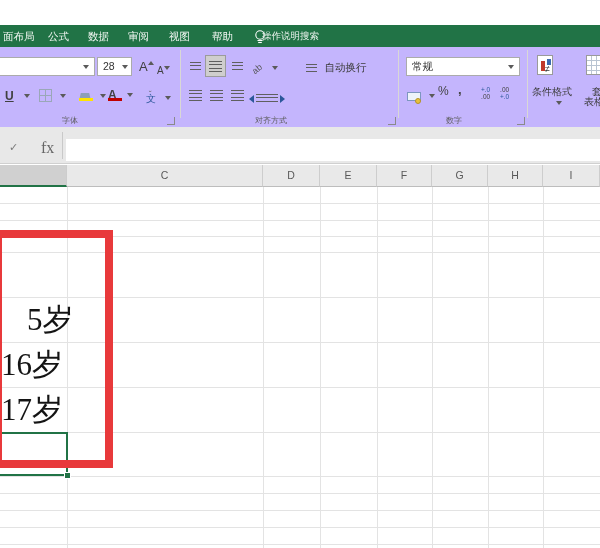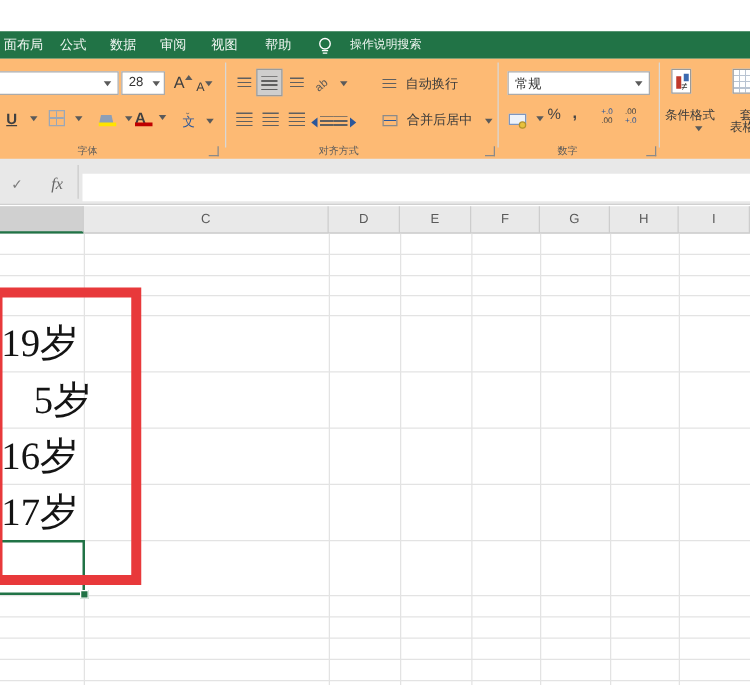--- a/index.html
+++ b/index.html
@@ -8,21 +8,21 @@
   .abs{position:absolute;}
 
   
   .titlebar{left:0;top:0;width:600px;height:25px;background:#217346;}
   .title-text{left:487px;top:0;height:25px;line-height:23px;color:#fff;font-size:9.5px;white-space:nowrap;}
   .tabbar{left:0;top:25px;width:600px;height:22px;background:#217346;}
   .rtab{top:0;height:22px;line-height:22px;color:#f2f7f3;font-size:10.5px;white-space:nowrap;cursor:pointer;}
   .search-label{top:0;height:22px;line-height:22px;color:#eef5f0;font-size:9.5px;white-space:nowrap;}
 
   
-  .ribbon{left:0;top:47px;width:600px;height:96px;background:#fdba74;border-bottom:1px solid #d2d1cf;box-sizing:border-box;}
+  .ribbon{left:0;top:47px;width:600px;height:96px;background:#c4b5fd;border-bottom:1px solid #d2d1cf;box-sizing:border-box;}
   .combo{background:#fff;border:1px solid #ababab;box-sizing:border-box;height:19px;}
   .combo .val{position:absolute;left:5px;top:2px;font-size:10.5px;color:#333;white-space:nowrap;}
   .crt{display:inline-block;width:0;height:0;border-left:3px solid transparent;border-right:3px solid transparent;border-top:4px solid #5a5a5a;}
   .crt.abs{position:absolute;}
   .crt-up{display:inline-block;width:0;height:0;border-left:3px solid transparent;border-right:3px solid transparent;border-bottom:4px solid #5a5a5a;}
   .glabel{font-size:8px;color:#5c5c5c;text-align:center;white-space:nowrap;}
   .launcher{width:7px;height:7px;border-right:1px solid #8a8a8a;border-bottom:1px solid #8a8a8a;}
   .vsep{width:1px;top:3px;height:68px;background:#d9d8d6;}
   .ubtn{font-size:12px;color:#404040;text-decoration:underline;font-weight:bold;}
   .letterA{font-size:12px;color:#404040;}
@@ -47,21 +47,21 @@
   .cf-blue{position:absolute;left:9px;top:3px;width:4px;height:6px;background:#3c6ab0;}
   .cf-neq{position:absolute;left:7px;top:8px;font-size:9px;color:#333;}
   .tbl-ico{width:16px;height:20px;background:#fff;border:1px solid #9a9a9a;box-sizing:border-box;
     background-image:repeating-linear-gradient(to bottom,transparent 0 4px,#b9c4d2 4px 5px),repeating-linear-gradient(to right,transparent 0 4px,#b9c4d2 4px 5px);}
   .phon{font-size:10px;color:#2b579a;line-height:10px;}
   .phon-mark{position:absolute;left:3px;top:-4px;font-size:8px;color:#666;}
 
   
   .fstrip{left:0;top:127px;width:600px;height:37px;background:#e8e8e8;border-bottom:1px solid #d0d0d0;box-sizing:border-box;}
   .fcheck{left:9px;top:14px;font-size:11px;color:#7a7a7a;}
-  .ffx{left:41px;top:12px;font-size:13px;color:#666;font-family:"Liberation Serif","DejaVu Serif",serif;font-style:italic;}
+  .ffx{left:41px;top:12px;font-size:16px;color:#666;font-family:"Liberation Serif","DejaVu Serif",serif;}
   .fsep{left:62px;top:5px;width:1px;height:27px;background:#c9c9c9;}
   .fx-input{position:absolute;left:66px;top:12px;width:534px;height:22px;background:#fff;border:0;outline:none;font-size:11px;padding:0 4px;box-sizing:border-box;}
 
   
   .cheaders{left:0;top:165px;width:600px;height:22px;background:#e9e9e9;}
   .hseg{position:absolute;top:0;height:22px;box-sizing:border-box;border-bottom:1px solid #bdbdbd;border-right:1px solid #cdcdcd;
     font-size:10.5px;color:#595959;text-align:center;line-height:20px;}
   .hsel{background:#d0d0d0;border-bottom:2px solid #217346;}
 
   
@@ -85,21 +85,21 @@
     <span class="abs rtab" style="left:48px">公式</span>
     <span class="abs rtab" style="left:88px">数据</span>
     <span class="abs rtab" style="left:128px">审阅</span>
     <span class="abs rtab" style="left:169px">视图</span>
     <span class="abs rtab" style="left:212px">帮助</span>
     <svg class="abs" style="left:254px;top:4px" width="12" height="15">
       <circle cx="6" cy="6" r="4.2" fill="none" stroke="#fff" stroke-width="1.1"></circle>
       <line x1="3.5" y1="11.5" x2="8.5" y2="11.5" stroke="#fff" stroke-width="1.1"></line>
       <line x1="4.2" y1="13.5" x2="7.8" y2="13.5" stroke="#fff" stroke-width="1.1"></line>
     </svg>
-    <span class="abs search-label" style="left:280px">操作说明搜索</span>
+    <span class="abs search-label" style="left:262px">操作说明搜索</span>
   </div>
 
   <div class="abs ribbon">
 
     <div class="abs combo" style="left:-40px;top:10px;width:135px;">
       <span class="crt abs" style="right:5px;top:7px"></span>
     </div>
     <div class="abs combo" style="left:97px;top:10px;width:35px;">
       <span class="val">28</span>
       <span class="crt abs" style="right:3px;top:7px"></span>
@@ -158,25 +158,20 @@
       </div>
     <div class="abs abtn" style="left:227px;top:37px">
         <span class="lines"></span>
       </div>
     <div class="abs" style="left:249px;top:42px"><span class="tri-blue-l" style="display:inline-block"></span><span class="lines sm" style="display:inline-block;margin-left:2px"></span></div>
     <div class="abs" style="left:267px;top:42px"><span class="lines sm" style="display:inline-block;margin-right:2px"></span><span class="tri-blue-r" style="display:inline-block"></span></div>
 
     <div class="abs" style="left:306px;top:12px">
       <span class="lines sm" style="display:inline-block"></span>
       <span class="btn-label" style="margin-left:3px;position:relative;top:-2px">自动换行</span>
-    </div>
-    <div class="abs" style="left:306px;top:41px">
-      <span style="display:inline-block;width:12px;height:9px;border:1px solid #8a8a8a;box-sizing:border-box;background:linear-gradient(to bottom,transparent 3px,#2b579a 3px 4px,transparent 4px)"></span>
-      <span class="btn-label" style="margin-left:3px;position:relative;top:-2px">合并后居中</span>
-      <span class="crt" style="margin-left:6px;position:relative;top:-2px"></span>
     </div>
     <div class="abs glabel" style="left:238px;top:68px;width:66px">对齐方式</div>
     <div class="abs launcher" style="left:388px;top:70px"></div>
     <div class="abs vsep" style="left:398px"></div>
 
     <div class="abs combo" style="left:406px;top:10px;width:114px">
       <span class="val">常规</span>
       <span class="crt abs" style="right:5px;top:7px"></span>
     </div>
     <div class="abs" style="left:407px;top:40px">
@@ -248,20 +243,19 @@
       <div class="hline" style="top: 65px;"></div>
       <div class="hline" style="top: 110px;"></div>
       <div class="hline" style="top: 155px;"></div>
       <div class="hline" style="top: 200px;"></div>
       <div class="hline" style="top: 245px;"></div>
       <div class="hline" style="top: 289px;"></div>
       <div class="hline" style="top: 306px;"></div>
       <div class="hline" style="top: 323px;"></div>
       <div class="hline" style="top: 340px;"></div>
       <div class="hline" style="top: 357px;"></div>
-      <div class="cell-big" style="top: 65px;">19岁</div>
       <div class="cell-big" style="top: 110px; margin-left: 26px;">5岁</div>
       <div class="cell-big" style="top: 155px;">16岁</div>
       <div class="cell-big" style="top: 200px;">17岁</div>
     </div>
 
   <div class="abs red-box"></div>
 </div>
 
 </body></html>

